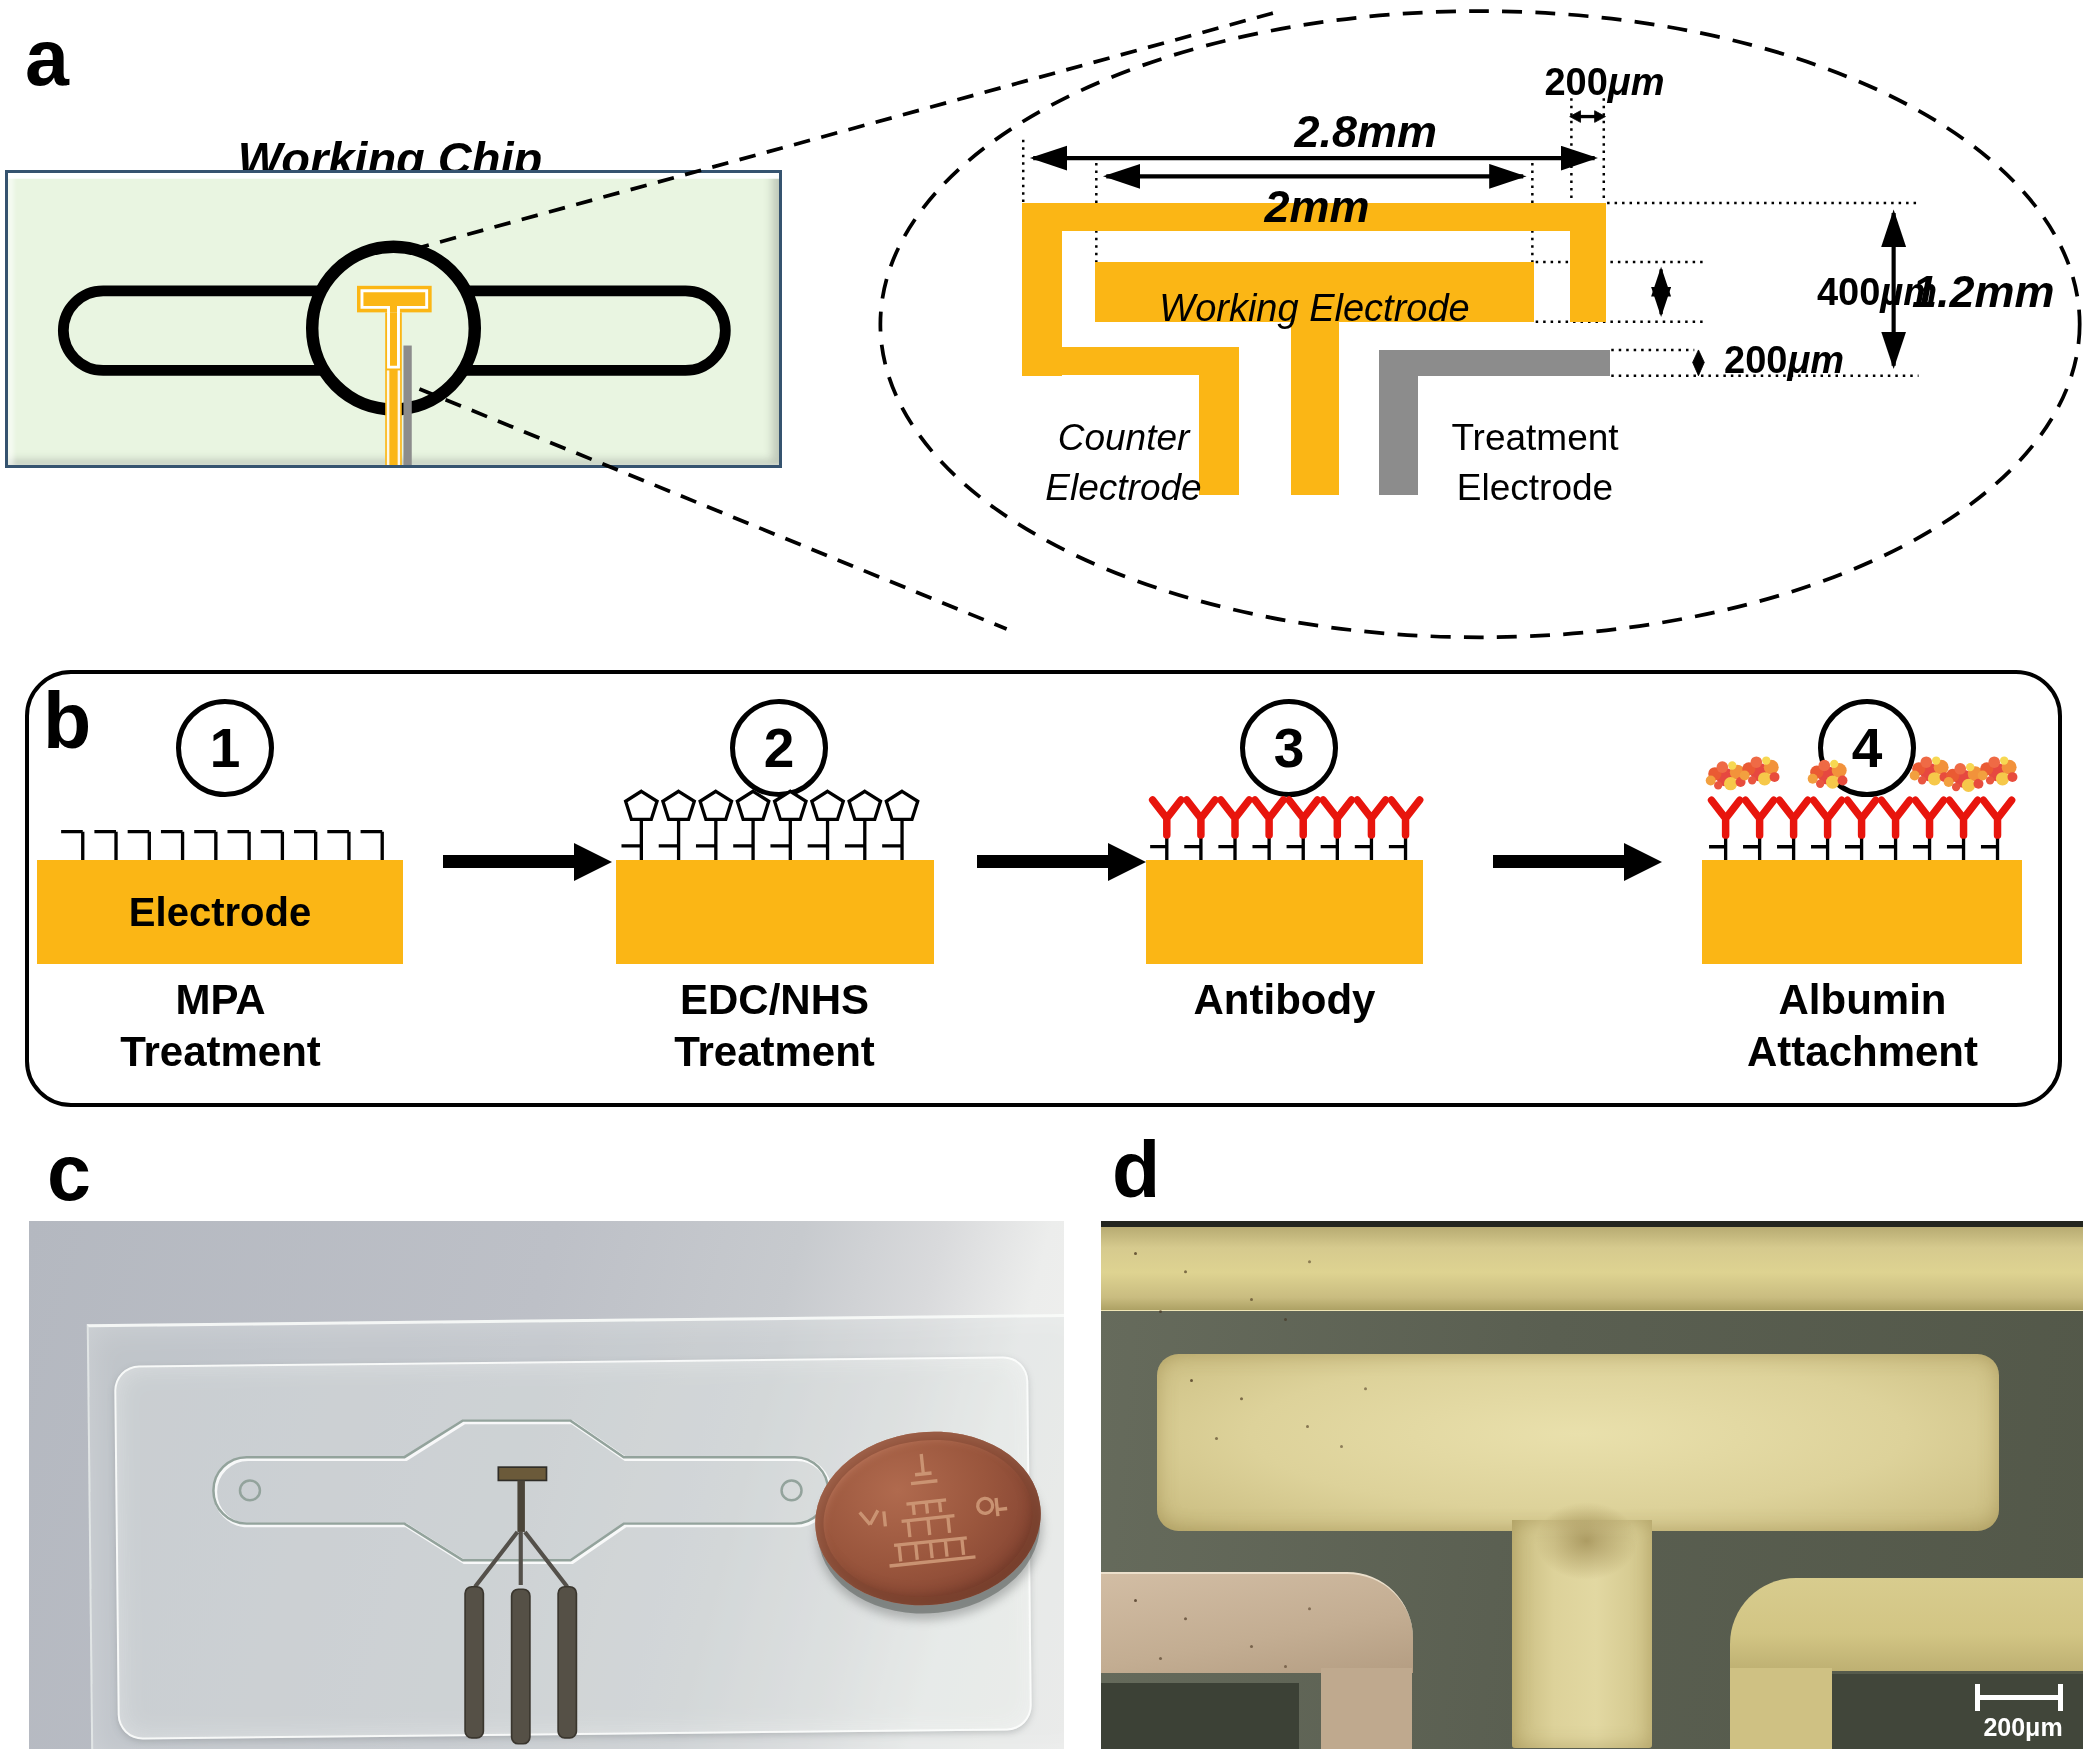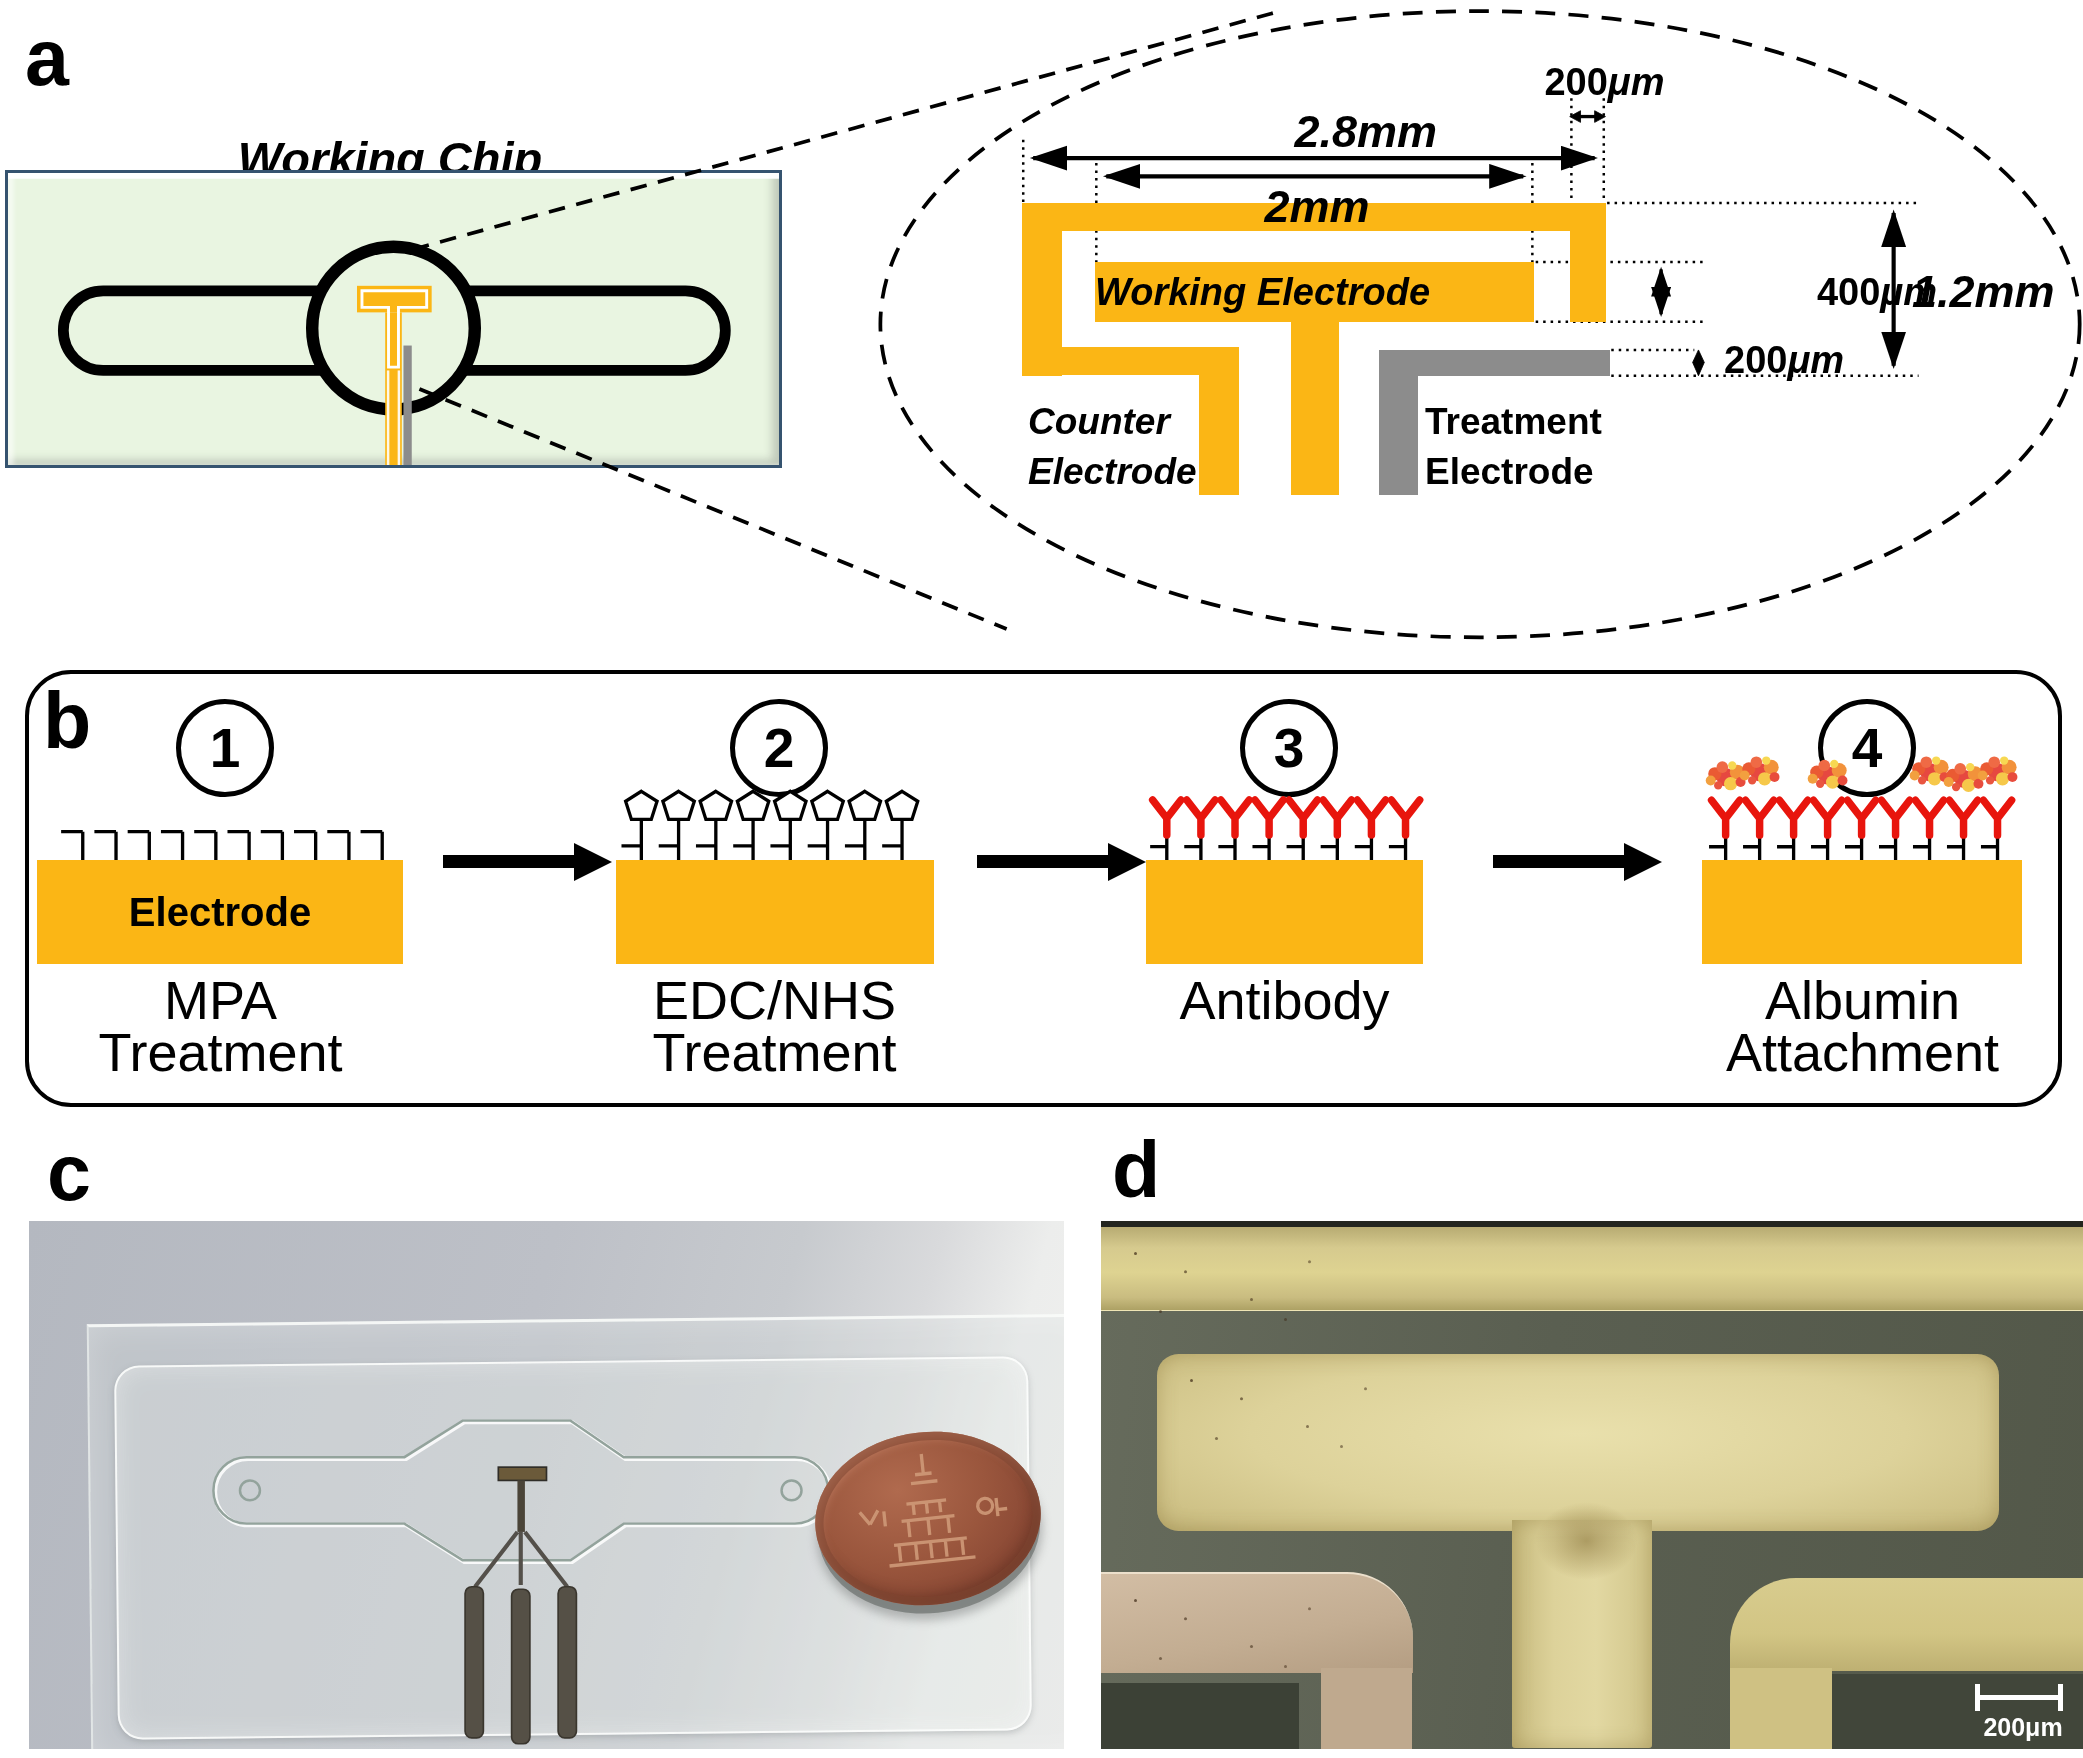--- a/index.html
+++ b/index.html
@@ -11,30 +11,30 @@
   .chip{left:5px;top:170px;width:771px;height:292px;background:#E9F5E1;
         border:3.3px solid #35536F;
         box-shadow:inset 0 5.8px 0 rgba(255,255,255,.95), inset 5.8px 0 4.2px rgba(255,255,255,.55),
                    inset -6.6px -5px 8.3px rgba(120,130,120,.38);}
   .or{background:#FBB615;}
   .gr{background:#8C8C8C;}
   .dim{font-weight:bold;font-size:45px;font-style:italic;white-space:nowrap;}
   .dim .unit{font-style:italic;}
   .dim-u{font-size:38px;font-style:normal;}
   .dim-u .unit{font-style:italic;}
-  .elec-label{font-weight:bold;font-size:37px;line-height:50px;}
+  .elec-label{font-weight:normal;font-size:37px;text-align:center;line-height:50px;margin-top:16px;}
   .italic{font-style:italic;}
   
   .proc-box{left:25px;top:670px;width:2029px;height:429px;border:4.2px solid #000;border-radius:46px;background:#fff;}
   .step-circle{width:88px;height:88px;border:5.8px solid #000;border-radius:50%;
                display:flex;align-items:center;justify-content:center;
                font-size:55px;font-weight:bold;background:#fff;}
   .bar{background:#FBB615;}
   .bar-text{font-weight:bold;font-size:40px;text-align:center;line-height:104px;}
-  .caption{width:349px;text-align:center;font-weight:normal;font-size:54px;line-height:52px;}
+  .caption{width:349px;text-align:center;font-weight:bold;font-size:42px;line-height:52px;}
   .flow-arrow{height:13.3px;background:#000;top:855px;}
   .flow-arrow::after{content:'';position:absolute;right:-37px;top:-12.5px;width:0;height:0;
        border-left:38px solid #000;border-top:19px solid transparent;border-bottom:19px solid transparent;}
   
   .photo-c{left:29px;top:1221px;width:1035px;height:528px;overflow:hidden;
      background:linear-gradient(105deg,#b4b8c0 0%,#bdc0c7 45%,#c7cace 66%,#d9dadc 78%,#ecedec 87%,#f2f1ef 100%);}
   .slide-bottom{left:60px;top:98px;width:997px;height:432px;background:rgba(216,221,221,.30);
      border-top:3.3px solid rgba(250,252,250,.9);border-left:2.5px solid rgba(242,246,244,.65);
      transform:rotate(-.6deg);box-shadow:inset 0 0 33px rgba(255,255,255,.25);}
   .slide-top{left:87px;top:140px;width:910px;height:370px;border:2.5px solid rgba(252,253,252,.9);

